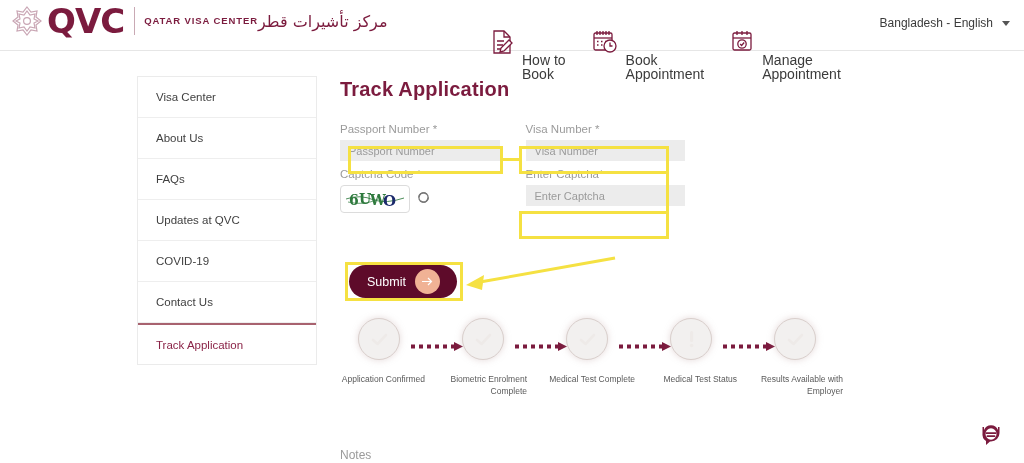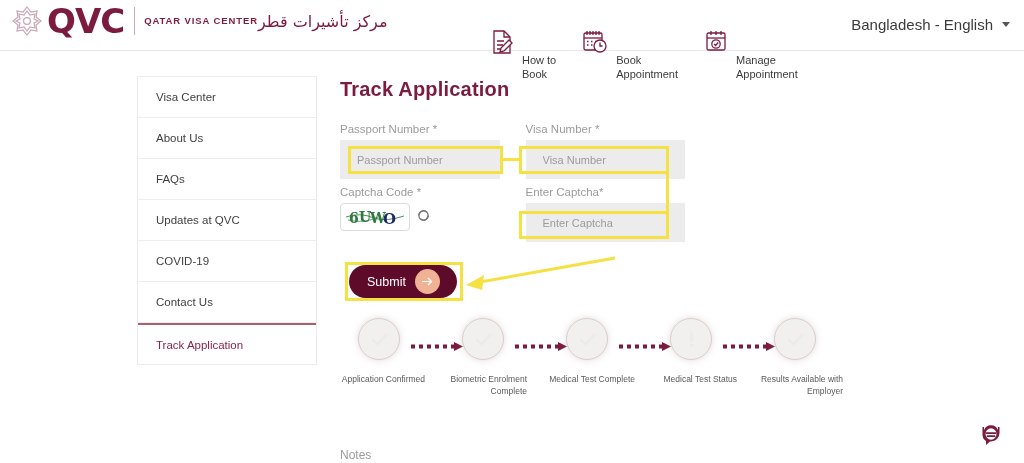--- a/index.html
+++ b/index.html
@@ -19,44 +19,44 @@
   .star { width:34px; height:34px; }
   .logo-text { font-size:34px; font-weight:bold; color:#7b1b3e; letter-spacing:-1px;
                margin-left:3px; line-height:34px; font-family:"DejaVu Sans", sans-serif;}
   .logo-divider { width:1px; height:28px; background:#c9a9b4; margin:0 9px 0 10px; }
   .logo-sub { display:flex; flex-direction:row; justify-content:flex-start; }
   .logo-sub-en { font-size:9.5px; font-weight:bold; color:#7b1b3e; letter-spacing:.9px; line-height:13px;}
   .logo-sub-ar { font-size:16px; color:#7b1b3e; line-height:15px; direction:rtl; font-family:"DejaVu Sans", sans-serif;}
 
   .nav { position:absolute; left:490px; top:7px; display:flex; gap:26px; }
   .nav-item { display:flex; align-items:center; gap:7px; cursor:pointer; }
-  .nav-label { font-size:11px; color:#3b3b3b; line-height:14px;margin-top:46px; }
+  .nav-label { font-size:14px; color:#3b3b3b; line-height:14px;margin-top:46px; }
 
   .lang { position:absolute; right:14px; top:16px; display:flex; align-items:center; gap:9px; cursor:pointer;}
-  .lang-text { font-size:15px; color:#3b3b3b; }
+  .lang-text { font-size:12px; color:#3b3b3b; }
   .caret { width:0;height:0;border-left:4px solid transparent;border-right:4px solid transparent;border-top:5px solid #555;}
 
   
   .sidebar { position:absolute; left:137px; top:76px; width:180px; background:#fff;
              border:1px solid #ebebeb; }
   .side-item { height:41px; display:flex; align-items:center; padding-left:18px;
                font-size:11.5px; color:#3f3f3f; border-bottom:1px solid #eeeeee; cursor:pointer;}
   .side-item:last-child { border-bottom:none; }
   .side-item.active { color:#8a2347; border-top:2px solid #a8626f; }
 
   
   .title { position:absolute; left:340px; top:78px; font-size:20px; font-weight:bold;
            color:#7b1b3e; letter-spacing:.2px; }
 
   .form { position:absolute; left:340px; top:118px; width:345px; }
   .row { display:flex; gap:26px; }
   .col { width:160px; }
   .flabel { font-size:11.5px; color:#9b9b9b; height:22px; line-height:22px; }
-  .finput { height:39px; background:#ececec; border:none; width:100%;
-            font-size:11px; color:#9b9b9b; padding-left:17px; font-family:"Liberation Sans", sans-serif;}
+  .finput { height:21px; background:#ececec; border:none; width:100%;
+            font-size:11px; color:#9b9b9b; padding-left:9px; font-family:"Liberation Sans", sans-serif;}
   .finput::placeholder { color:#9b9b9b; }
 
   .captcha-row { display:flex; gap:26px; margin-top:2px; }
   .captcha-box { width:70px; height:28px; background:#fff; border:1px solid #dcdcdc;
                  border-radius:4px; display:flex; align-items:center; justify-content:center;}
   .refresh { margin-left:7px; align-self:center; cursor:pointer; }
 
   .submit-btn { position:absolute; left:349px; top:265px; width:108px; height:33px;
                 background:#5e0b2a; border-radius:17px; border:none; color:#fff;
                 display:flex; align-items:center; cursor:pointer;

